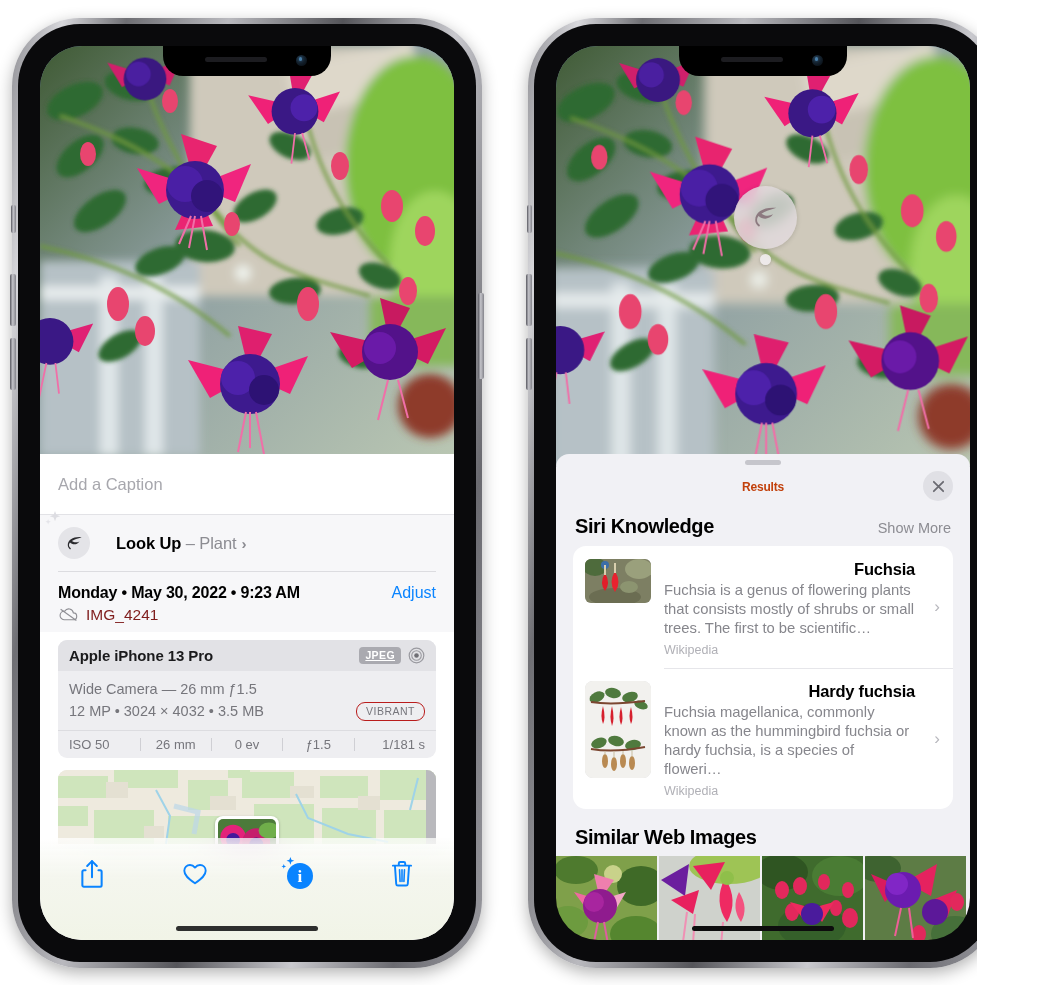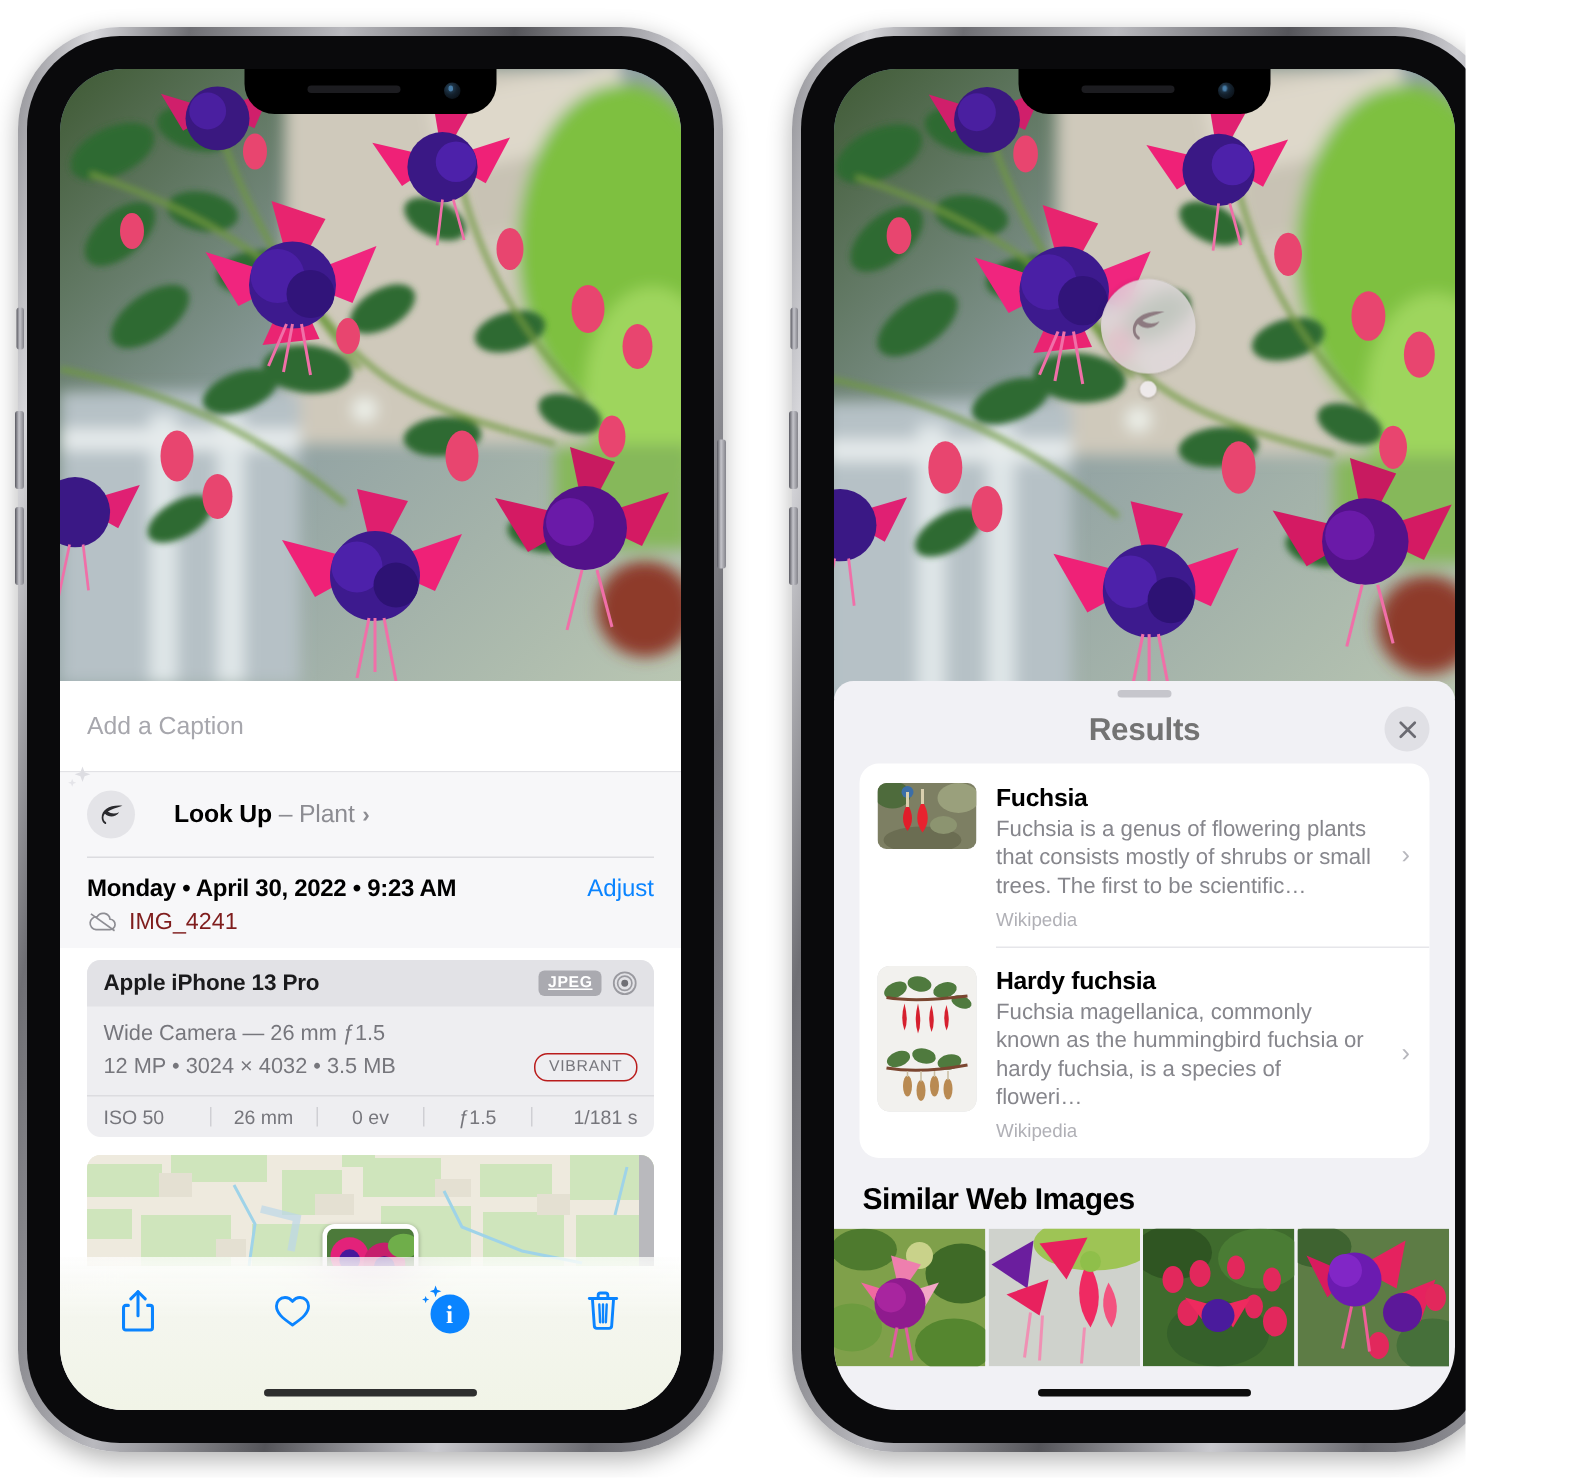--- a/index.html
+++ b/index.html
@@ -100,36 +100,36 @@
   
   .badge-leaf{position:absolute;width:63px;height:63px;border-radius:50%;
     background:rgba(226,218,222,.82);backdrop-filter:blur(6px);display:flex;align-items:center;justify-content:center;
     box-shadow:0 1px 5px rgba(0,0,0,.15);}
   .badge-leaf svg{width:29px;height:29px;}
   .badge-dot{position:absolute;width:11px;height:11px;border-radius:50%;background:rgba(240,235,238,.92);box-shadow:0 1px 3px rgba(0,0,0,.18);}
 
   .sheet-right{position:absolute;left:0;right:0;bottom:0;top:408px;background:#f1f1f5;border-radius:13px 13px 0 0;overflow:hidden;}
   .grabber{width:36px;height:5px;border-radius:3px;background:#c6c6cc;margin:6px auto 0;}
   .res-head{position:relative;height:44px;display:flex;align-items:center;justify-content:center;}
-  .res-title{font-size:21px;font-weight:700;color:#737373;letter-spacing:-.2px;text-align:center;}
+  .res-title{font-size:12px;font-weight:700;color:#c2410c;letter-spacing:-.2px;text-align:center;}
   .res-close{position:absolute;right:17px;top:6px;width:30px;height:30px;border-radius:50%;background:#e0e0e5;display:flex;align-items:center;justify-content:center;}
   .res-close svg{width:15px;height:15px;}
 
   .sec-head{display:flex;align-items:baseline;justify-content:space-between;padding:6px 19px 8px;}
   .sec-title{font-size:20px;font-weight:700;color:#000;letter-spacing:-.4px;}
   .sec-action{font-size:14.5px;color:#8c8c92;}
 
   .kcard{margin:0 17px;background:#fff;border-radius:13px;overflow:hidden;}
   .krow{display:flex;align-items:flex-start;padding:13px 12px 11px;position:relative;}
   .kthumb{flex:0 0 auto;border-radius:6px;overflow:hidden;background:#ddd;}
   .kthumb.a{width:66px;height:44px;}
   .kthumb.b{width:66px;height:97px;border-radius:8px;}
   .kthumb svg{display:block;width:100%;height:100%;}
   .ktext{margin-left:13px;padding-right:26px;flex:1;min-width:0;}
-  .ktitle{font-size:16.5px;font-weight:700;color:#000;letter-spacing:-.2px;line-height:1.25;}
+  .ktitle{font-size:16.5px;font-weight:700;color:#000;letter-spacing:-.2px;line-height:1.25;text-align:right;}
   .kdesc{font-size:14.8px;color:#86868c;line-height:1.29;margin-top:1px;}
   .ksrc{font-size:12.5px;color:#b0b0b6;margin-top:5px;}
   .kchev{position:absolute;right:13px;top:50%;transform:translateY(-50%);color:#b7b7bd;font-size:17px;}
   .kdiv{height:.5px;background:#e6e6ea;margin-left:91px;}
 
   .sec-head2{padding:17px 19px 7px;}
   .webstrip{display:flex;gap:2px;padding:0 0 0 0;}
   .webthumb{width:101px;height:92px;overflow:hidden;}
   .webthumb svg{display:block;width:101px;height:92px;}
 </style>
@@ -321,21 +321,21 @@
             </svg>
             <div class="lookup-txt">
               <span>Look Up</span><span class="sub"> – </span><span class="sub">Plant</span><span class="lookup-chev">›</span>
             </div>
           </div>
           <div class="hair"></div>
         </div>
 
         <div class="meta-block">
           <div class="meta-line1">
-            <span class="meta-date">Monday • April 30, 2022 • 9:23 AM</span>
+            <span class="meta-date">Monday • May 30, 2022 • 9:23 AM</span>
             <span class="meta-adjust">Adjust</span>
           </div>
           <div class="meta-line2">
             <svg viewBox="0 0 28 20">
               <path d="M8 17h12.2a4.6 4.6 0 0 0 .3-9.2A6.2 6.2 0 0 0 9 5.6 4.9 4.9 0 0 0 8 17z" fill="none" stroke="#8e8e94" stroke-width="1.5"></path>
               <line x1="3.5" y1="3" x2="24.5" y2="18" stroke="#8e8e94" stroke-width="1.5"></line>
             </svg>
             <span class="meta-name">IMG_4241</span>
           </div>
         </div>
@@ -619,20 +619,24 @@
 
         <div class="res-head">
           <span class="res-title">Results</span>
           <div class="res-close">
             <svg viewBox="0 0 16 16">
               <path d="M3 3 L13 13 M13 3 L3 13" stroke="#6b6b72" stroke-width="1.9" stroke-linecap="round"></path>
             </svg>
           </div>
         </div>
 
+        <div class="sec-head">
+          <span class="sec-title">Siri Knowledge</span>
+          <span class="sec-action">Show More</span>
+        </div>
 
         <div class="kcard">
 
           <div class="krow">
             <div class="kthumb a">
               <svg viewBox="0 0 66 44" preserveAspectRatio="xMidYMid slice">
                 <rect width="66" height="44" fill="#7d7f63"></rect>
                 <ellipse cx="10" cy="8" rx="12" ry="9" fill="#4e6b3c"></ellipse>
                 <ellipse cx="54" cy="10" rx="14" ry="10" fill="#9aa07c"></ellipse>
                 <ellipse cx="30" cy="38" rx="26" ry="9" fill="#6b6d52"></ellipse>

